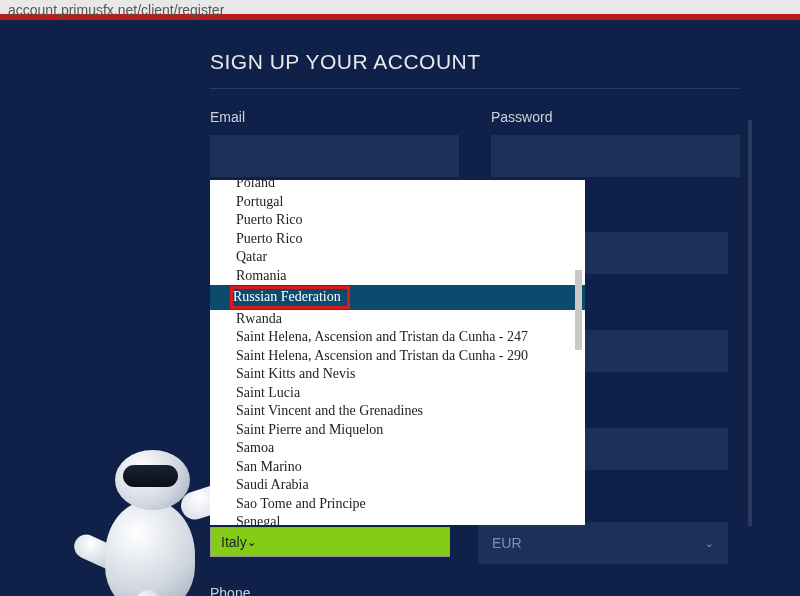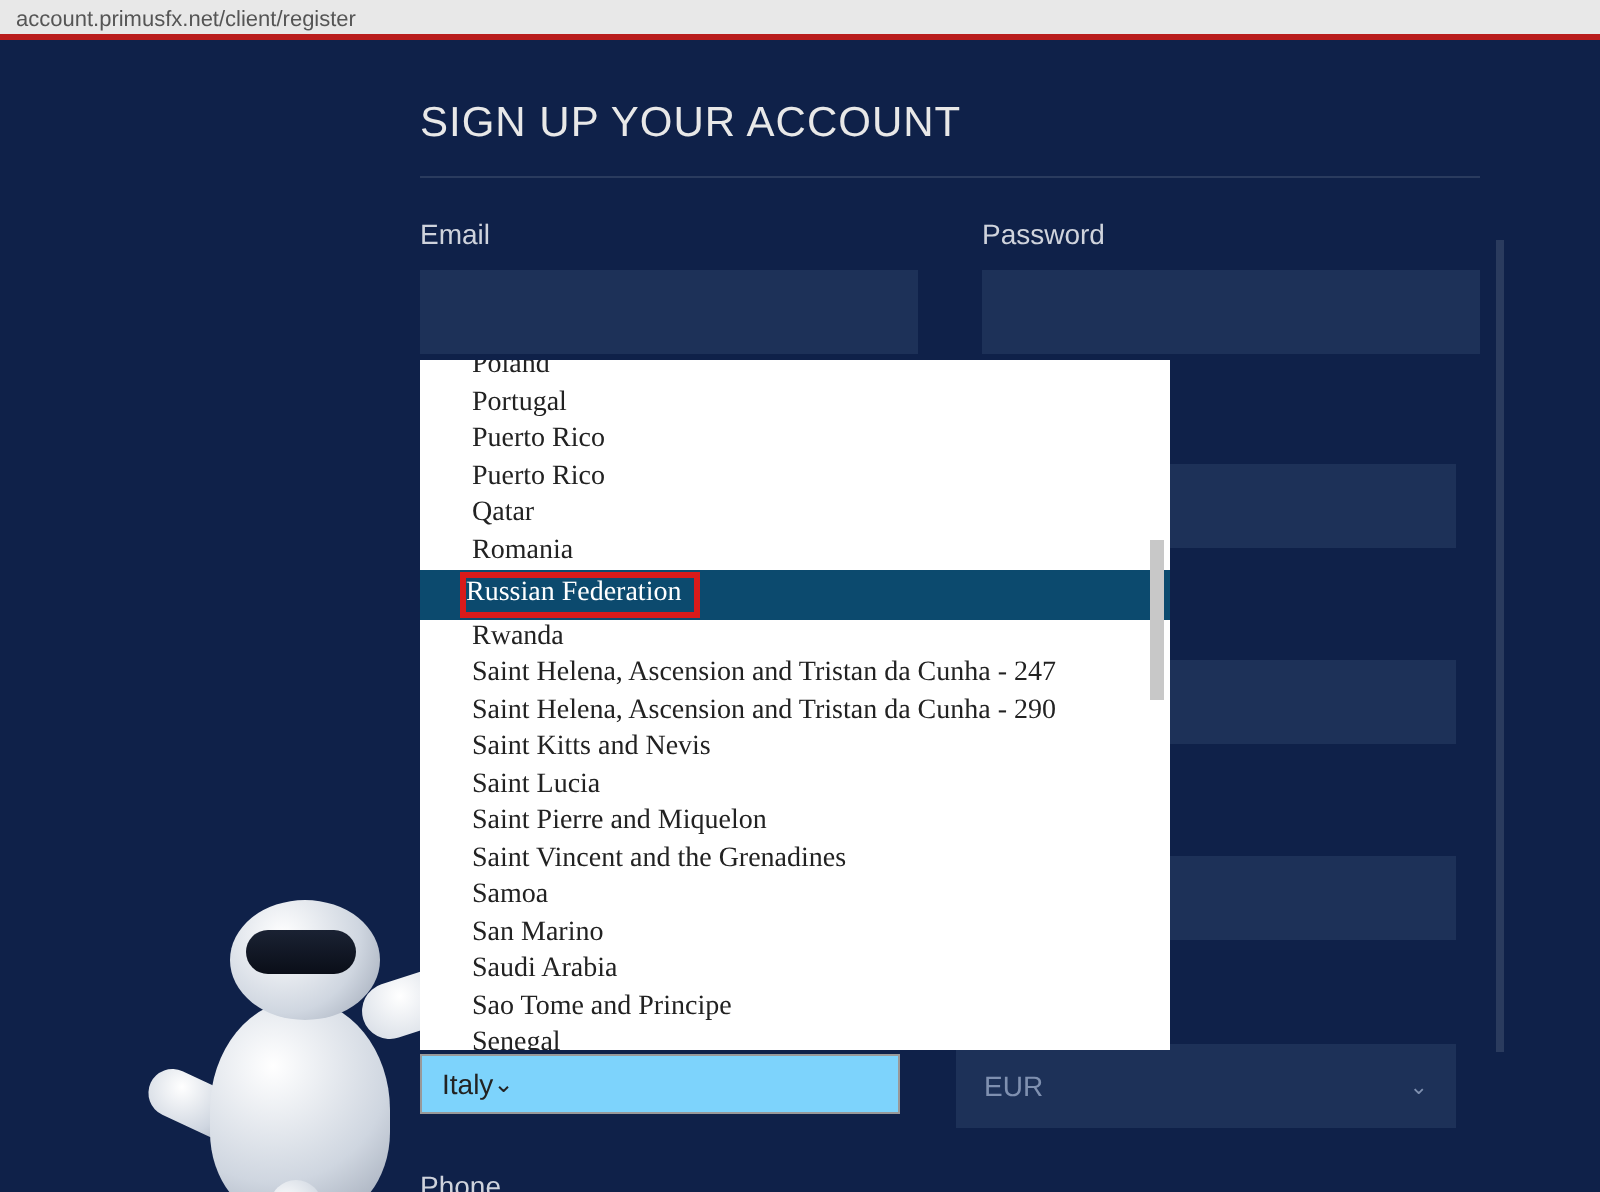--- a/index.html
+++ b/index.html
@@ -1,19 +1,19 @@
 <!DOCTYPE html>
 <html><head>
 <meta charset="utf-8">
 <style>
   * { box-sizing: border-box; margin: 0; padding: 0; }
   html, body { width: 800px; height: 596px; overflow: hidden; font-family: Arial, Helvetica, sans-serif; }
   .url-bar {
-    width: 100%; height: 20px; background: #e8e8e8; border-bottom: 3px solid #b91c1c;
-    font-size: 11px; color: #555; line-height: 20px; padding-left: 8px;
+    width: 100%; height: 20px; background: #e8e8e8; border-bottom: 6px solid #b91c1c;
+    font-size: 14px; color: #555; line-height: 20px; padding-left: 8px;
   }
   .page {
     width: 100%; height: 576px; background: #0f2149; position: relative;
   }
   .scrollbar-right {
     position: absolute; right: 48px; top: 100px; bottom: 70px; width: 4px; background: #2a3b5e;
   }
   .content {
     position: absolute; left: 210px; top: 30px; width: 530px;
   }
@@ -50,21 +50,21 @@
   .dd-cut { color: #222; }
   .dd-selected {
     background: #0c4a6e; color: #fff;
   }
   .dd-highlight-box {
     border: 3px solid #d91a1a; display: inline-block; padding: 0 6px 0 0;
     margin-left: -3px;
   }
   .country-select {
     position: absolute; left: 210px; top: 507px; width: 240px; height: 30px;
-    background: #7dd3fc; border: 1px solid #999; font-size: 14px; color: #222;
+    background: #84cc16; border: 1px solid #999; font-size: 14px; color: #222;
     padding-left: 10px; display: flex; align-items: center; justify-content: flex-start;
     z-index: 11;
   }
   .chev {
     font-size: 12px; color: #222; padding-right: 8px;
   }
   .currency-select {
     position: absolute; left: 478px; top: 502px; width: 250px; height: 42px;
     background: #1d3158; color: #7f90b0; font-size: 14px; padding: 0 14px;
     display: flex; align-items: center; justify-content: space-between;
@@ -151,22 +151,22 @@
         <li class="dd-item">Puerto Rico</li>
         <li class="dd-item">Puerto Rico</li>
         <li class="dd-item">Qatar</li>
         <li class="dd-item">Romania</li>
         <li class="dd-item dd-selected" style="padding-left: 23px;"><span class="dd-highlight-box">Russian Federation</span></li>
         <li class="dd-item">Rwanda</li>
         <li class="dd-item">Saint Helena, Ascension and Tristan da Cunha - 247</li>
         <li class="dd-item">Saint Helena, Ascension and Tristan da Cunha - 290</li>
         <li class="dd-item">Saint Kitts and Nevis</li>
         <li class="dd-item">Saint Lucia</li>
+        <li class="dd-item">Saint Vincent and the Grenadines</li>
         <li class="dd-item">Saint Pierre and Miquelon</li>
-        <li class="dd-item">Saint Vincent and the Grenadines</li>
         <li class="dd-item">Samoa</li>
         <li class="dd-item">San Marino</li>
         <li class="dd-item">Saudi Arabia</li>
         <li class="dd-item">Sao Tome and Principe</li>
         <li class="dd-item">Senegal</li>
       </ul>
     <div class="dd-scroll"></div>
   </div>
 
   <div class="country-select">

